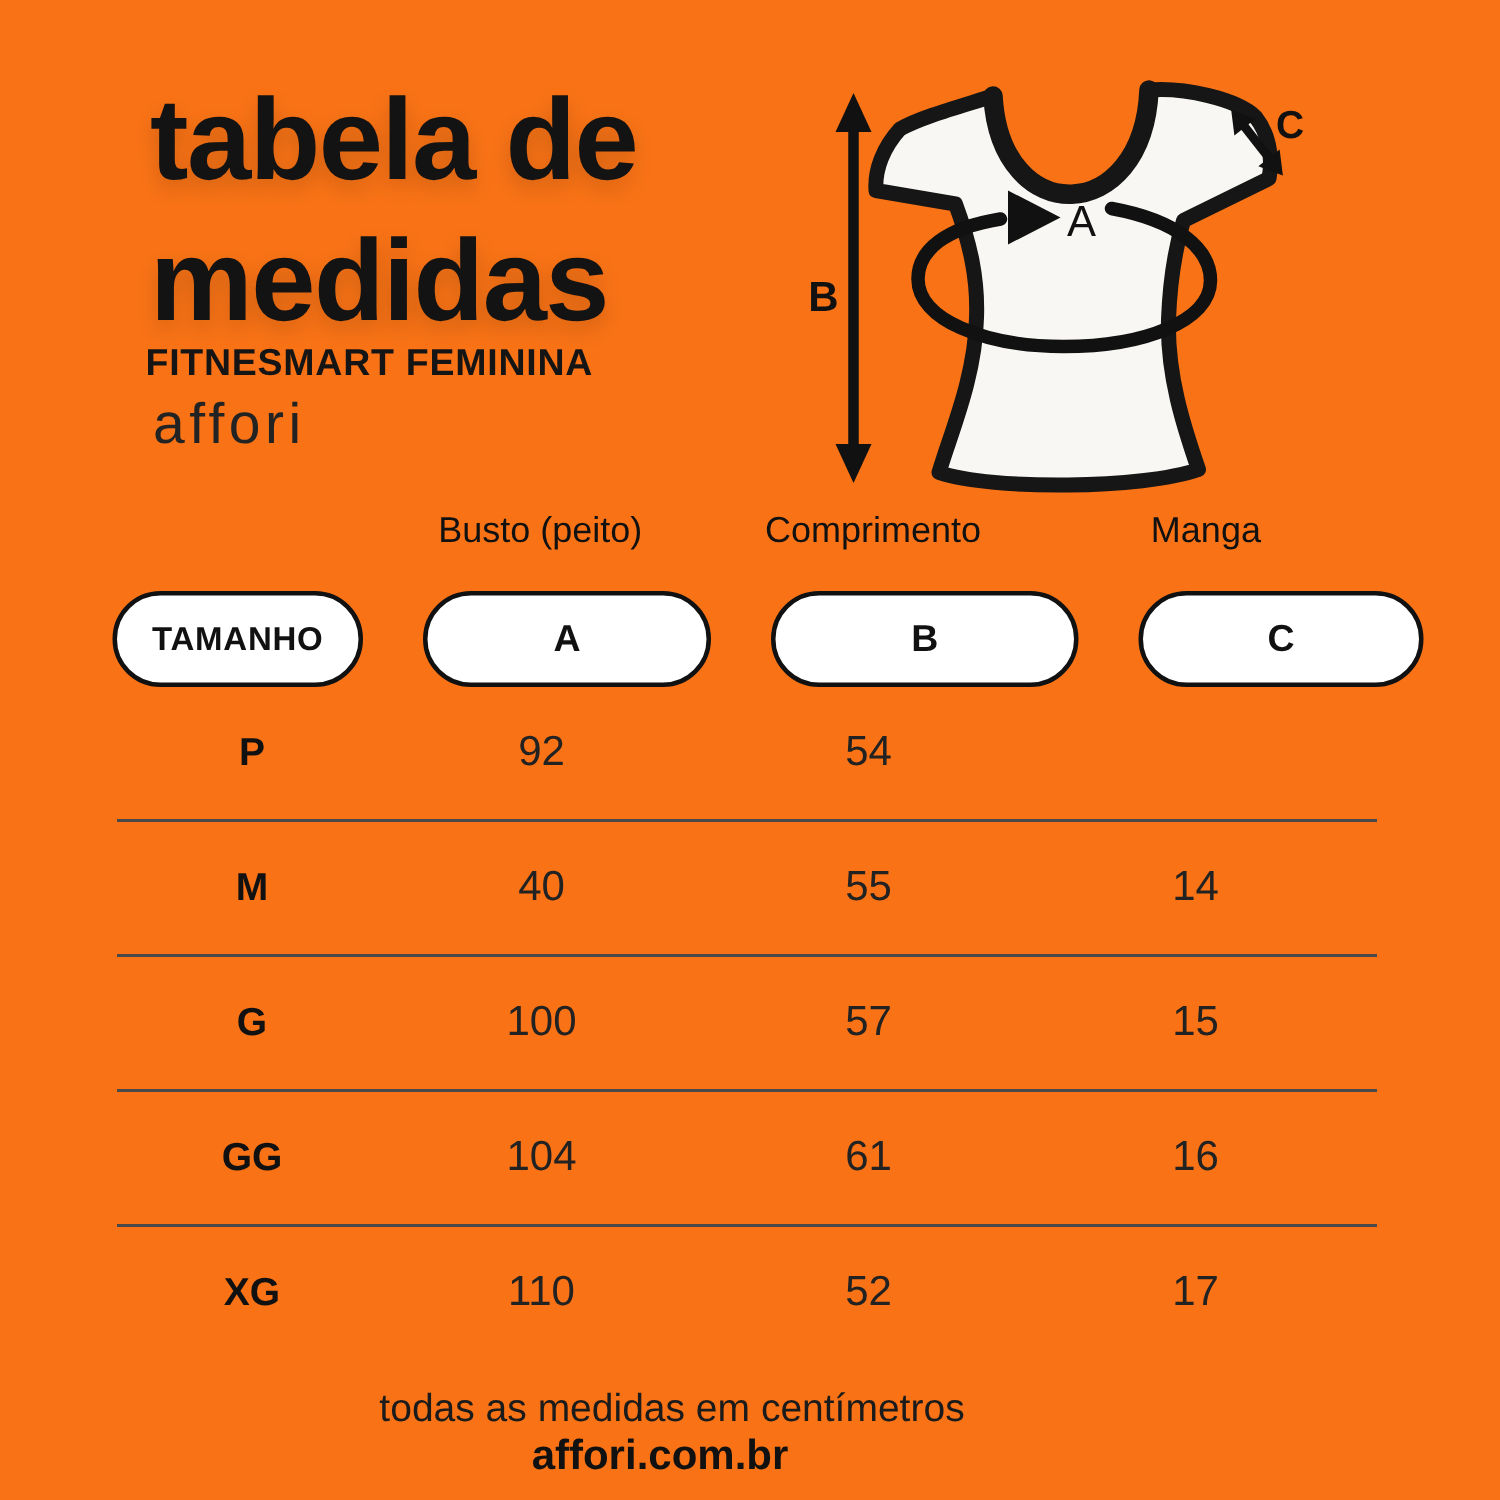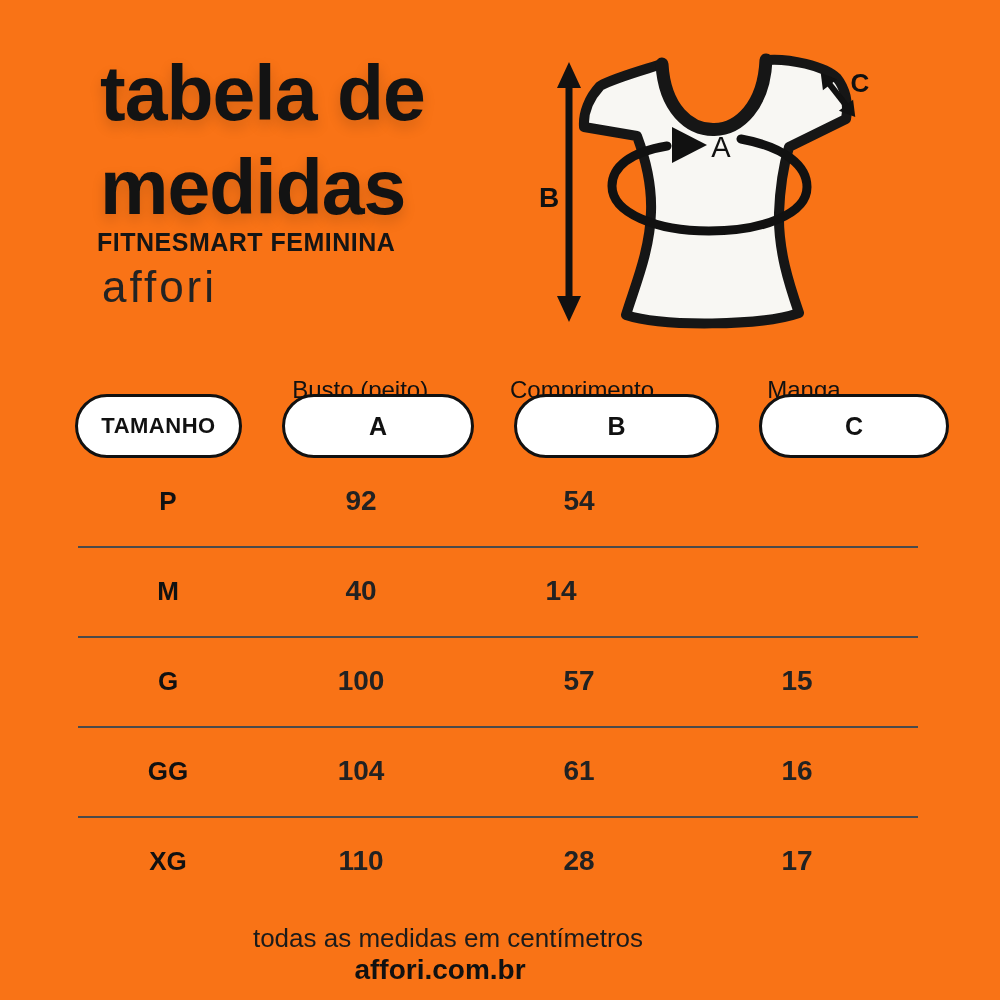--- a/index.html
+++ b/index.html
@@ -12,43 +12,43 @@
     position:absolute;left:100px;top:46px;
     font-size:77px;line-height:94px;font-weight:bold;letter-spacing:-1px;
     color:#131313;text-shadow:0 6px 14px rgba(0,0,0,0.16);
   }
   .subtitle{
     position:absolute;left:97px;top:228px;
     font-size:25px;font-weight:bold;letter-spacing:0.5px;color:#151515;
   }
   .brand-logo{
     position:absolute;left:102px;top:262px;
-    font-size:44px;font-weight:300;letter-spacing:3px;color:#232323;
+    font-size:38px;font-weight:300;letter-spacing:3px;color:#232323;
   }
   
   .diagram{position:absolute;left:520px;top:30px;width:400px;height:320px;}
   
-  .col-heads{position:absolute;left:75px;top:376px;width:822px;display:flex;gap:19px;}
+  .col-heads{position:absolute;left:75px;top:340px;width:822px;display:flex;gap:19px;}
   .col-heads .cell{font-size:24px;font-weight:normal;text-align:center;color:#111;}
   .pill-row{position:absolute;left:75px;top:394px;width:822px;display:flex;align-items:center;gap:40px;}
   .cellbox{display:flex;justify-content:center;align-items:center;}
   .c1{width:186px;} .c2{width:200px;} .c3{width:236px;} .c4{width:200px;}
   .pill{
     height:58px;border:3px solid #111;border-radius:34px;background:#fff;
     display:flex;align-items:center;justify-content:center;
     font-weight:bold;color:#111;
   }
   .pill.size-pill{width:161px;font-size:22px;letter-spacing:0.5px;}
   .pill.letter-pill{font-size:25px;}
   .pill.w-a{width:186px;} .pill.w-b{width:199px;} .pill.w-c{width:184px;}
   .rows{position:absolute;left:75px;top:456px;width:822px;}
   .trow{display:flex;height:90px;align-items:center;}
   .trow .cell{text-align:center;}
   .trow .size{font-size:26px;font-weight:bold;color:#111;}
-  .trow .val{font-size:28px;font-weight:bold;color:#222;}
+  .trow .val{font-size:28px;font-weight:normal;color:#222;}
   .divider{position:absolute;left:78px;width:840px;height:2px;background:#4a4a4a;}
   #div1{top:546px;} #div2{top:636px;} #div3{top:726px;} #div4{top:816px;}
   
   .footer-note{
     position:absolute;left:0;top:923px;width:896px;text-align:center;
     font-size:26px;color:#1b1b1b;
   }
   .footer-site{
     position:absolute;left:0;top:954px;width:880px;text-align:center;
     font-size:28px;font-weight:bold;color:#111;
@@ -130,38 +130,39 @@
 
   <div class="rows">
     <div class="trow">
       <div class="cell size c1">P</div>
       <div class="cell val c2">92</div>
       <div class="cell val c3">54</div>
     </div>
     <div class="trow">
       <div class="cell size c1">M</div>
       <div class="cell val c2">40</div>
+      <div class="cell val c3">55</div>
       <div class="cell val c4">14</div>
     </div>
     <div class="trow">
       <div class="cell size c1">G</div>
       <div class="cell val c2">100</div>
       <div class="cell val c3">57</div>
       <div class="cell val c4">15</div>
     </div>
     <div class="trow">
       <div class="cell size c1">GG</div>
       <div class="cell val c2">104</div>
       <div class="cell val c3">61</div>
       <div class="cell val c4">16</div>
     </div>
     <div class="trow">
       <div class="cell size c1">XG</div>
       <div class="cell val c2">110</div>
-      <div class="cell val c3">28</div>
+      <div class="cell val c3">52</div>
       <div class="cell val c4">17</div>
     </div>
   </div>
 
   <div class="divider" id="div1"></div>
   <div class="divider" id="div2"></div>
   <div class="divider" id="div3"></div>
   <div class="divider" id="div4"></div>
 
   <div class="footer-note">todas as medidas em centímetros</div>

